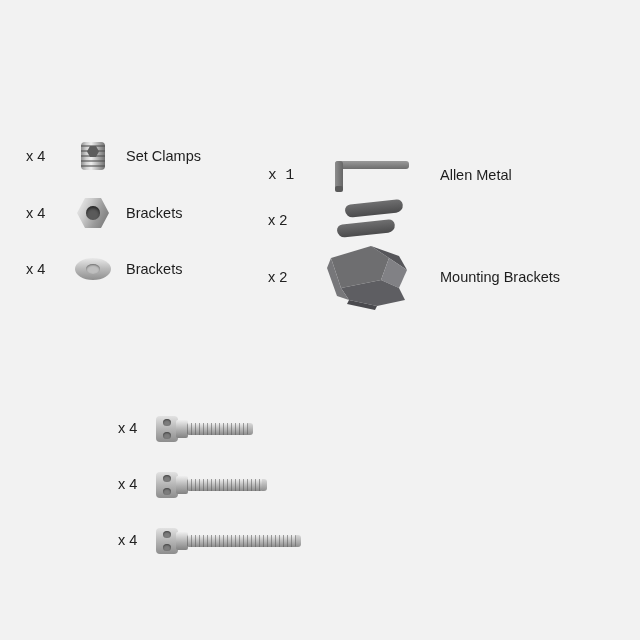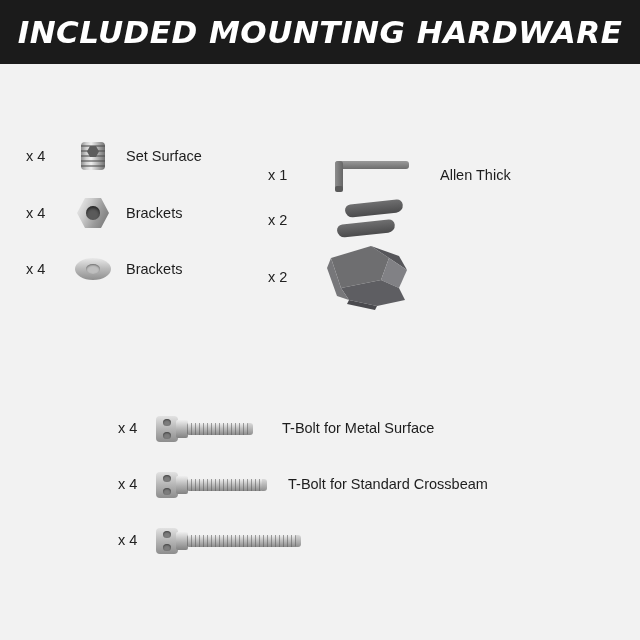--- a/index.html
+++ b/index.html
@@ -271,38 +271,35 @@
     width: 5px;
     border-radius: 0 3px 3px 0;
     background: linear-gradient(180deg,#dadada,#8f8f8f);
   }
 </style>
 </head>
 <body>
 
 <div class="page">
 
-  <div class="header">
-    <div class="header-title">Included Mounting Hardware</div>
-  </div>
 
   <div class="item" style="left:26px; top:140px; width:230px;">
     <span class="qty" style="width:34px;">x 4</span>
     <span class="art" style="width:66px;">
       <span class="setscrew">
         <span class="body"></span>
         <span class="thread" style="top:5px;"></span>
         <span class="thread" style="top:10px;"></span>
         <span class="thread" style="top:15px;"></span>
         <span class="thread" style="top:20px;"></span>
         <span class="thread" style="top:25px;"></span>
         <span class="hex"></span>
       </span>
     </span>
-    <span class="label">Set Surface</span>
+    <span class="label">Set Clamps</span>
   </div>
 
   <div class="item" style="left:26px; top:197px; width:230px;">
     <span class="qty" style="width:34px;">x 4</span>
     <span class="art" style="width:66px;">
       <span class="locknut">
         <span class="outer"></span>
         <span class="inner"></span>
       </span>
     </span>
@@ -314,29 +311,29 @@
     <span class="art" style="width:66px;">
       <span class="washer">
         <span class="ring"></span>
         <span class="hole"></span>
       </span>
     </span>
     <span class="label">Brackets</span>
   </div>
 
   <div class="item" style="left:268px; top:155px; width:360px;">
-    <span class="qty" style="width:38px;">x 1</span>
+    <span class="qty" style="width:38px;font-family:Liberation Mono, monospace;">x 1</span>
     <span class="art" style="width:134px;">
       <span class="allen">
         <span class="arm-long"></span>
         <span class="arm-short"></span>
         <span class="tip"></span>
       </span>
     </span>
-    <span class="label">Allen Thick</span>
+    <span class="label">Allen Metal</span>
   </div>
 
   <div class="item" style="left:268px; top:198px; width:360px;">
     <span class="qty" style="width:38px;">x 2</span>
     <span class="art" style="width:134px;">
       <span class="clamps">
         <span class="clamp top"></span>
         <span class="clamp bottom"></span>
       </span>
     </span>
@@ -347,46 +344,45 @@
     <span class="art" style="width:134px;">
       <svg class="brackets" viewBox="0 0 108 74" xmlns="http://www.w3.org/2000/svg">
         <polygon points="12,18 52,6 70,18 62,40 22,48" fill="#6e6e70"></polygon>
         <polygon points="52,6 80,16 88,30 70,18" fill="#56565a"></polygon>
         <polygon points="62,40 70,18 88,30 80,48" fill="#818185"></polygon>
         <polygon points="22,48 62,40 80,48 86,60 58,66 30,60" fill="#5e5e62"></polygon>
         <polygon points="30,60 58,66 56,70 28,64" fill="#4a4a4e"></polygon>
         <polygon points="12,18 22,48 30,60 18,56 8,28" fill="#77777a"></polygon>
       </svg>
     </span>
+    <span class="label">Mounting Brackets</span>
   </div>
 
   <div class="item" style="left:118px; top:406px; width:500px;">
     <span class="qty" style="width:38px;">x 4</span>
     <span class="art" style="width:126px; justify-content:flex-start;">
       <span class="tbolt" style="width:108px;">
         <span class="plate"></span>
         <span class="collar"></span>
         <span class="shank" style="width:62px;"></span>
         <span class="cap" style="left:92px;"></span>
       </span>
     </span>
-    <span class="label">T-Bolt for Metal Surface</span>
   </div>
 
   <div class="item" style="left:118px; top:462px; width:500px;">
     <span class="qty" style="width:38px;">x 4</span>
     <span class="art" style="width:132px; justify-content:flex-start;">
       <span class="tbolt" style="width:120px;">
         <span class="plate"></span>
         <span class="collar"></span>
         <span class="shank" style="width:76px;"></span>
         <span class="cap" style="left:106px;"></span>
       </span>
     </span>
-    <span class="label">T-Bolt for Standard Crossbeam</span>
   </div>
 
   <div class="item" style="left:118px; top:518px; width:500px;">
     <span class="qty" style="width:38px;">x 4</span>
     <span class="art" style="width:166px; justify-content:flex-start;">
       <span class="tbolt" style="width:156px;">
         <span class="plate"></span>
         <span class="collar"></span>
         <span class="shank" style="width:110px;"></span>
         <span class="cap" style="left:140px;"></span>

